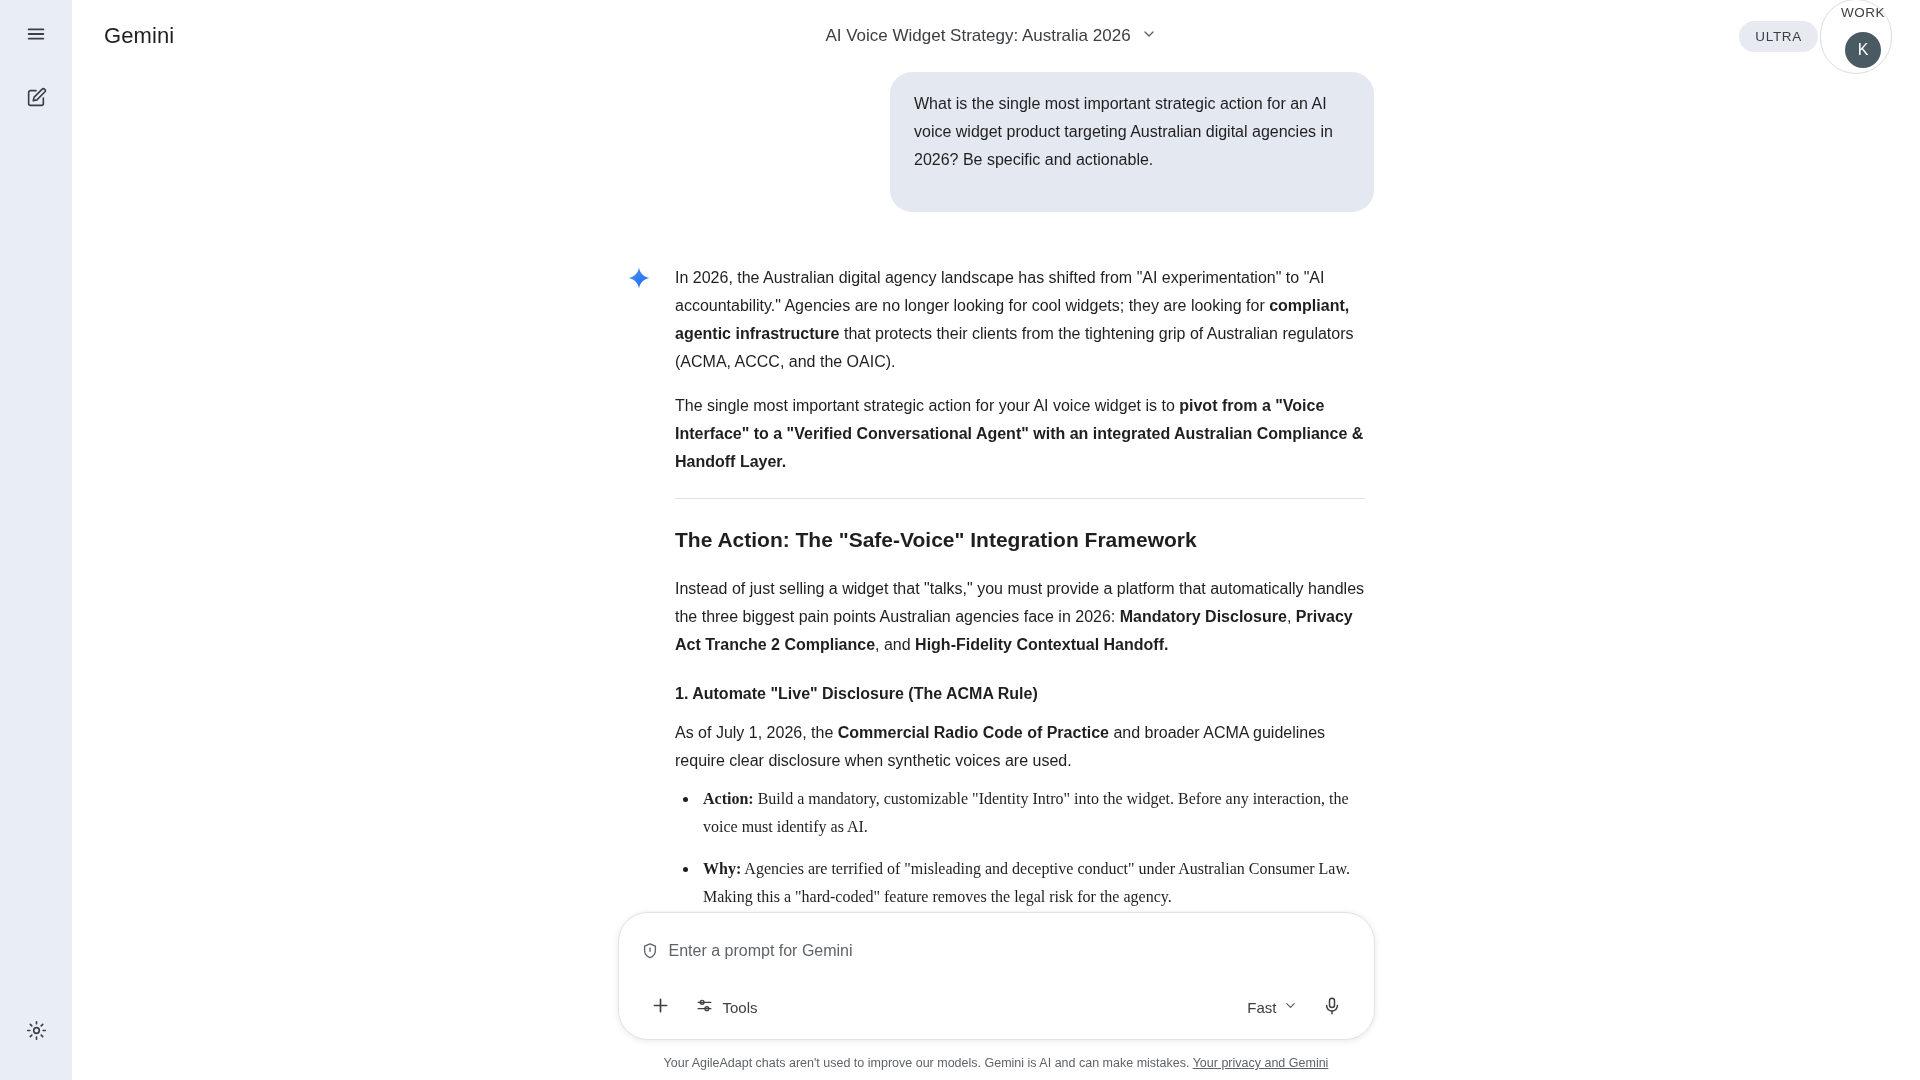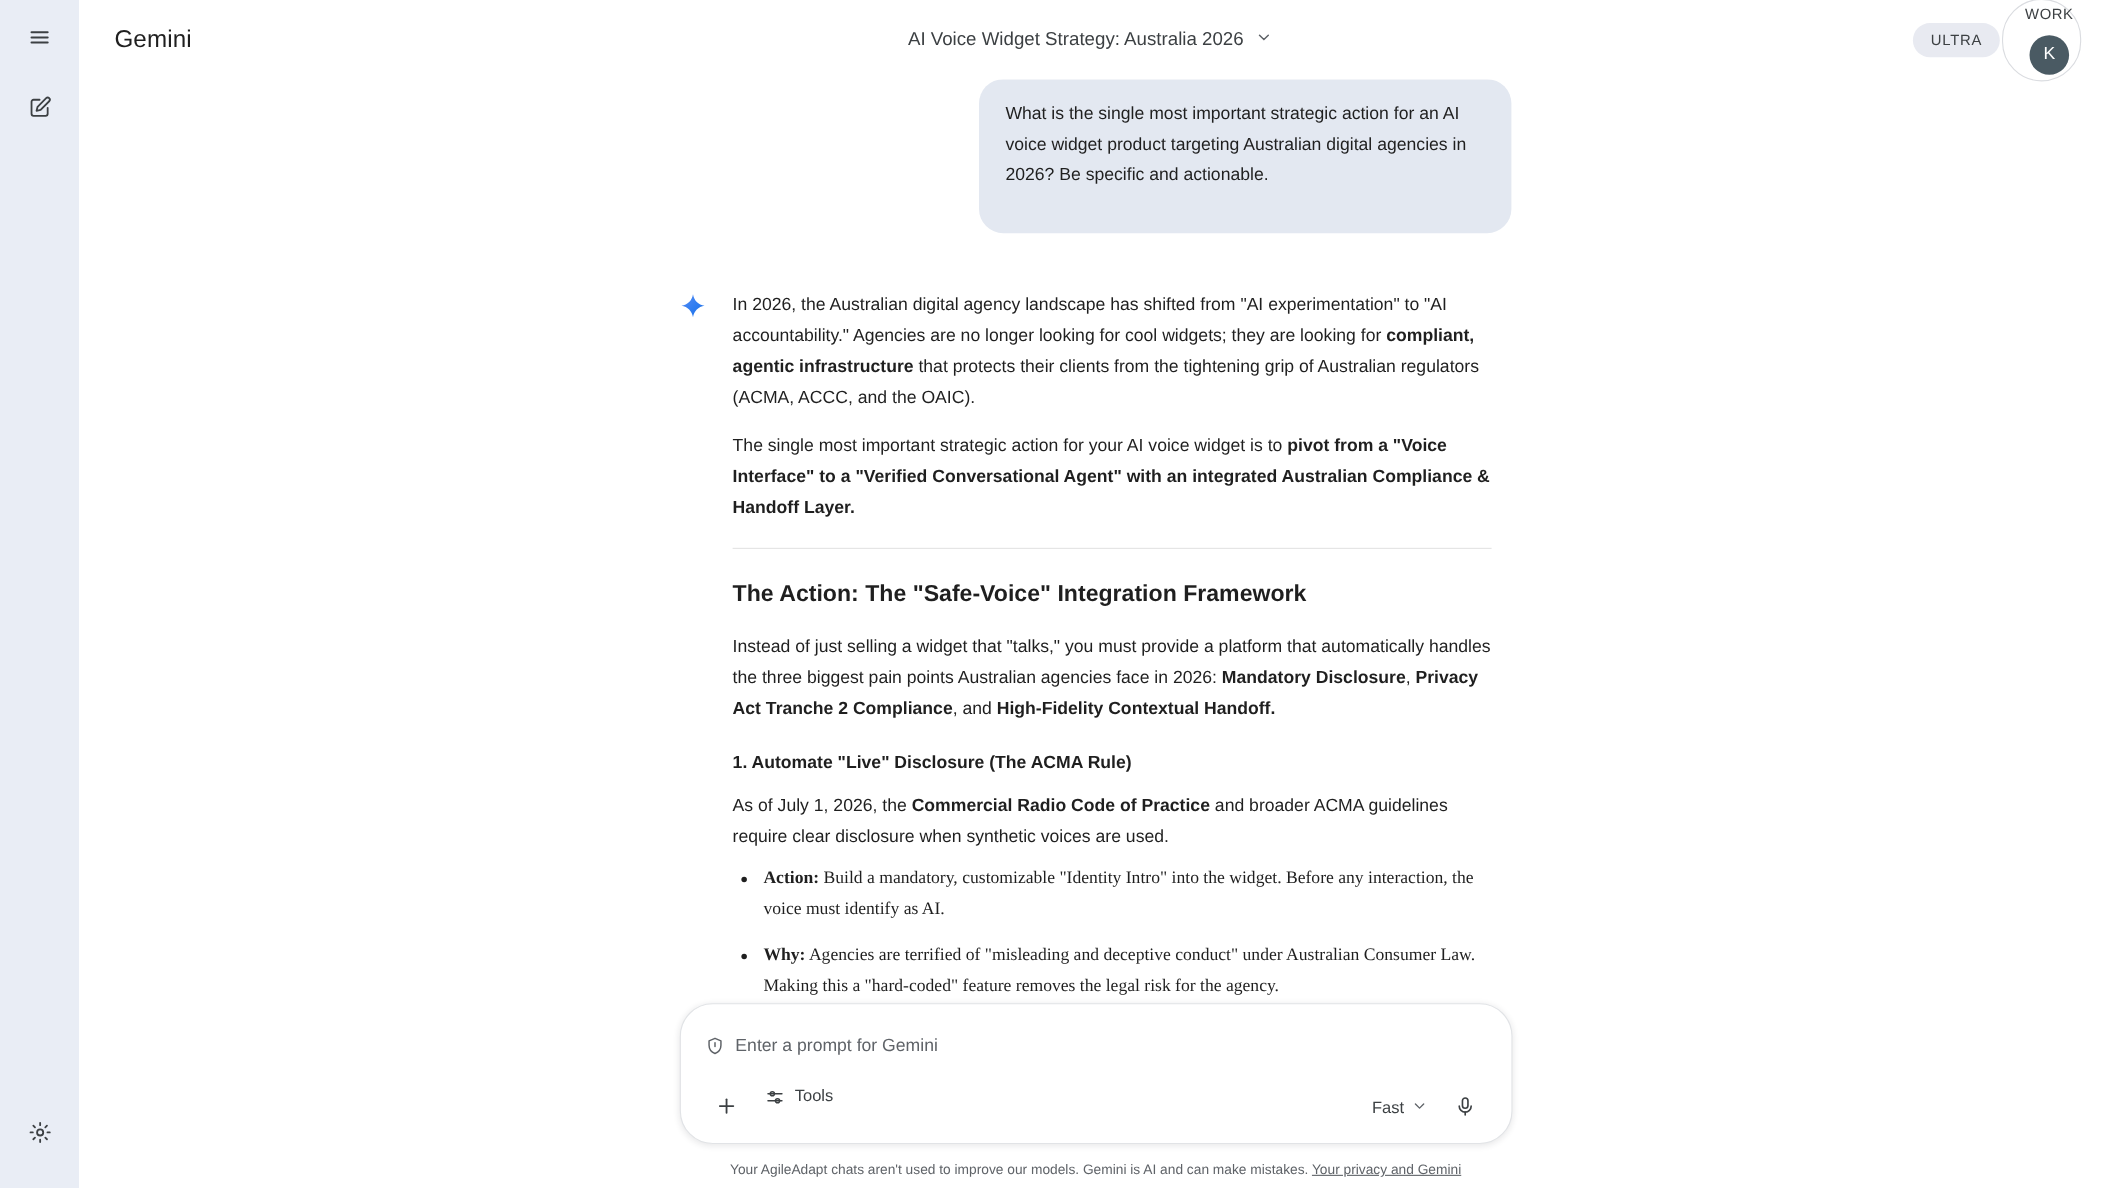--- a/index.html
+++ b/index.html
@@ -166,20 +166,21 @@
     max-width: 484px;
     font-size: 16px;
     line-height: 28px;
   }
 
   .model-row {
     display: flex;
     align-items: flex-start;
     gap: 24px;
     margin-top: 52px;
+    justify-content: center;
   }
   .spark {
     flex: 0 0 24px;
     margin-top: 2px;
   }
   .model-body {
     flex: 1 1 auto;
     color: #1f1f1f;
     max-width: 690px;
   }
@@ -293,20 +294,21 @@
     display: flex;
     align-items: center;
     justify-content: center;
     cursor: pointer;
     color: #3c4043;
     border: none;
     background: transparent;
   }
   .tools-btn {
     display: flex;
+    align-items: center;
     gap: 9px;
     height: 38px;
     padding: 0 14px 0 10px;
     border-radius: 19px;
     cursor: pointer;
     color: #3c4043;
     font-size: 15px;
     background: transparent;
     border: none;
     font-family: "Liberation Sans", sans-serif;

